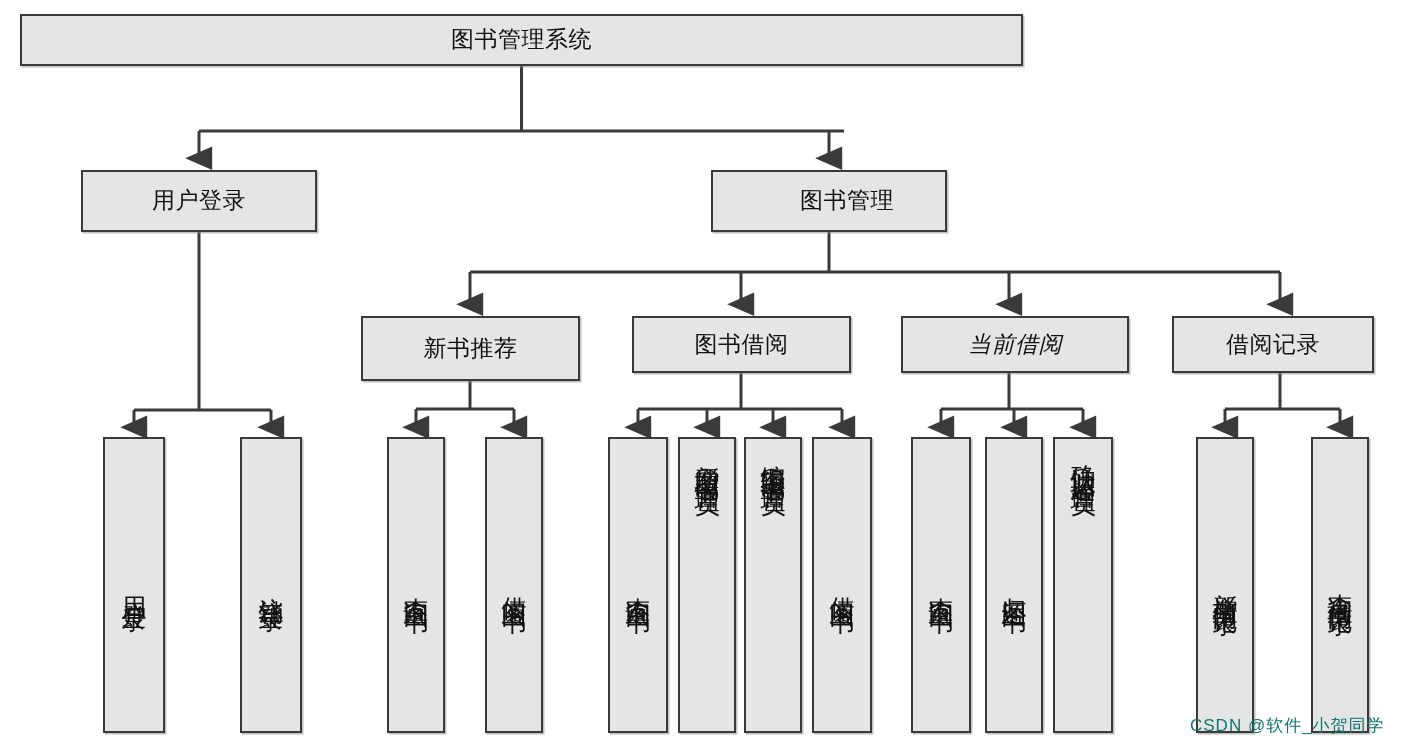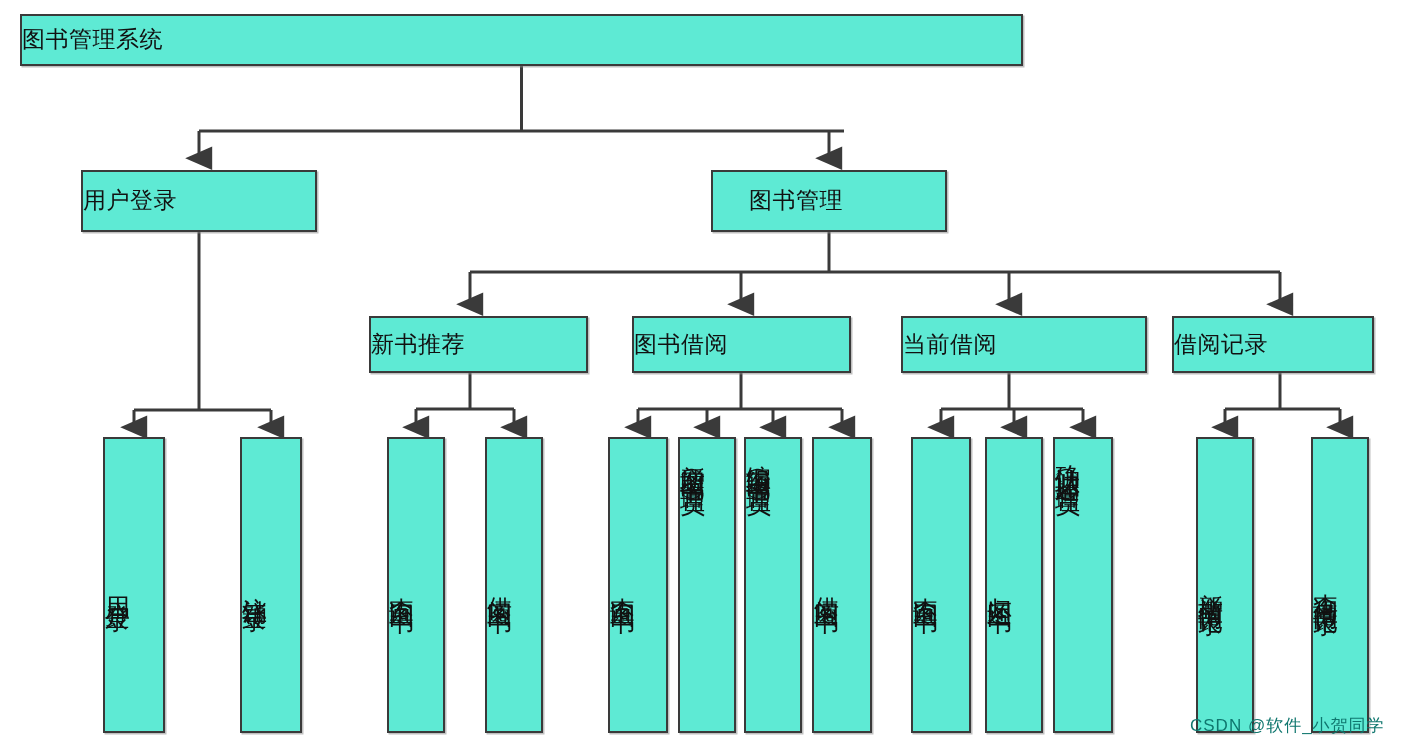--- a/index.html
+++ b/index.html
@@ -22,24 +22,25 @@
     position: absolute;
     left: 0;
     top: 0;
     width: 1405px;
     height: 747px;
     pointer-events: none;
   }
   .node {
     position: absolute;
     box-sizing: border-box;
-    background: #5eead4;
+    background: #e5e5e5;
     border: 2.5px solid #3a3a3a;
     display: flex;
     align-items: center;
+    justify-content: center;
     box-shadow: 1.5px 1.5px 0 rgba(140,140,140,0.55);
   }
   .node .label {
     color: #111111;
     text-align: center;
     line-height: 1.12;
     white-space: nowrap;
   }
   .node.horiz .label {
     font-size: 23px;
@@ -133,27 +134,27 @@
     <span class="label">图书管理系统</span>
   </div>
 
   <div class="node horiz" style="left:81px; top:170px; width:236px; height:62px;">
     <span class="label">用户登录</span>
   </div>
   <div class="node horiz" style="left:711px; top:170px; width:236px; height:62px;padding-left:36px;">
     <span class="label">图书管理</span>
   </div>
 
-  <div class="node horiz" style="left:369px; top:316px; width:219px; height:57px;">
+  <div class="node horiz" style="left:361px; top:316px; width:219px; height:65px;">
     <span class="label">新书推荐</span>
   </div>
   <div class="node horiz" style="left:632px; top:316px; width:219px; height:57px;">
     <span class="label">图书借阅</span>
   </div>
-  <div class="node horiz" style="left:901px; top:316px; width:246px; height:57px;">
+  <div class="node horiz" style="left:901px; top:316px; width:228px; height:57px;font-style:italic;">
     <span class="label">当前借阅</span>
   </div>
   <div class="node horiz" style="left:1172px; top:316px; width:202px; height:57px;">
     <span class="label">借阅记录</span>
   </div>
 
   <div class="node vert centered" style="left:103px; top:437px; width:62px; height:296px;">
     <span class="label">用户登录</span>
   </div>
   <div class="node vert centered" style="left:240px; top:437px; width:62px; height:296px;">

